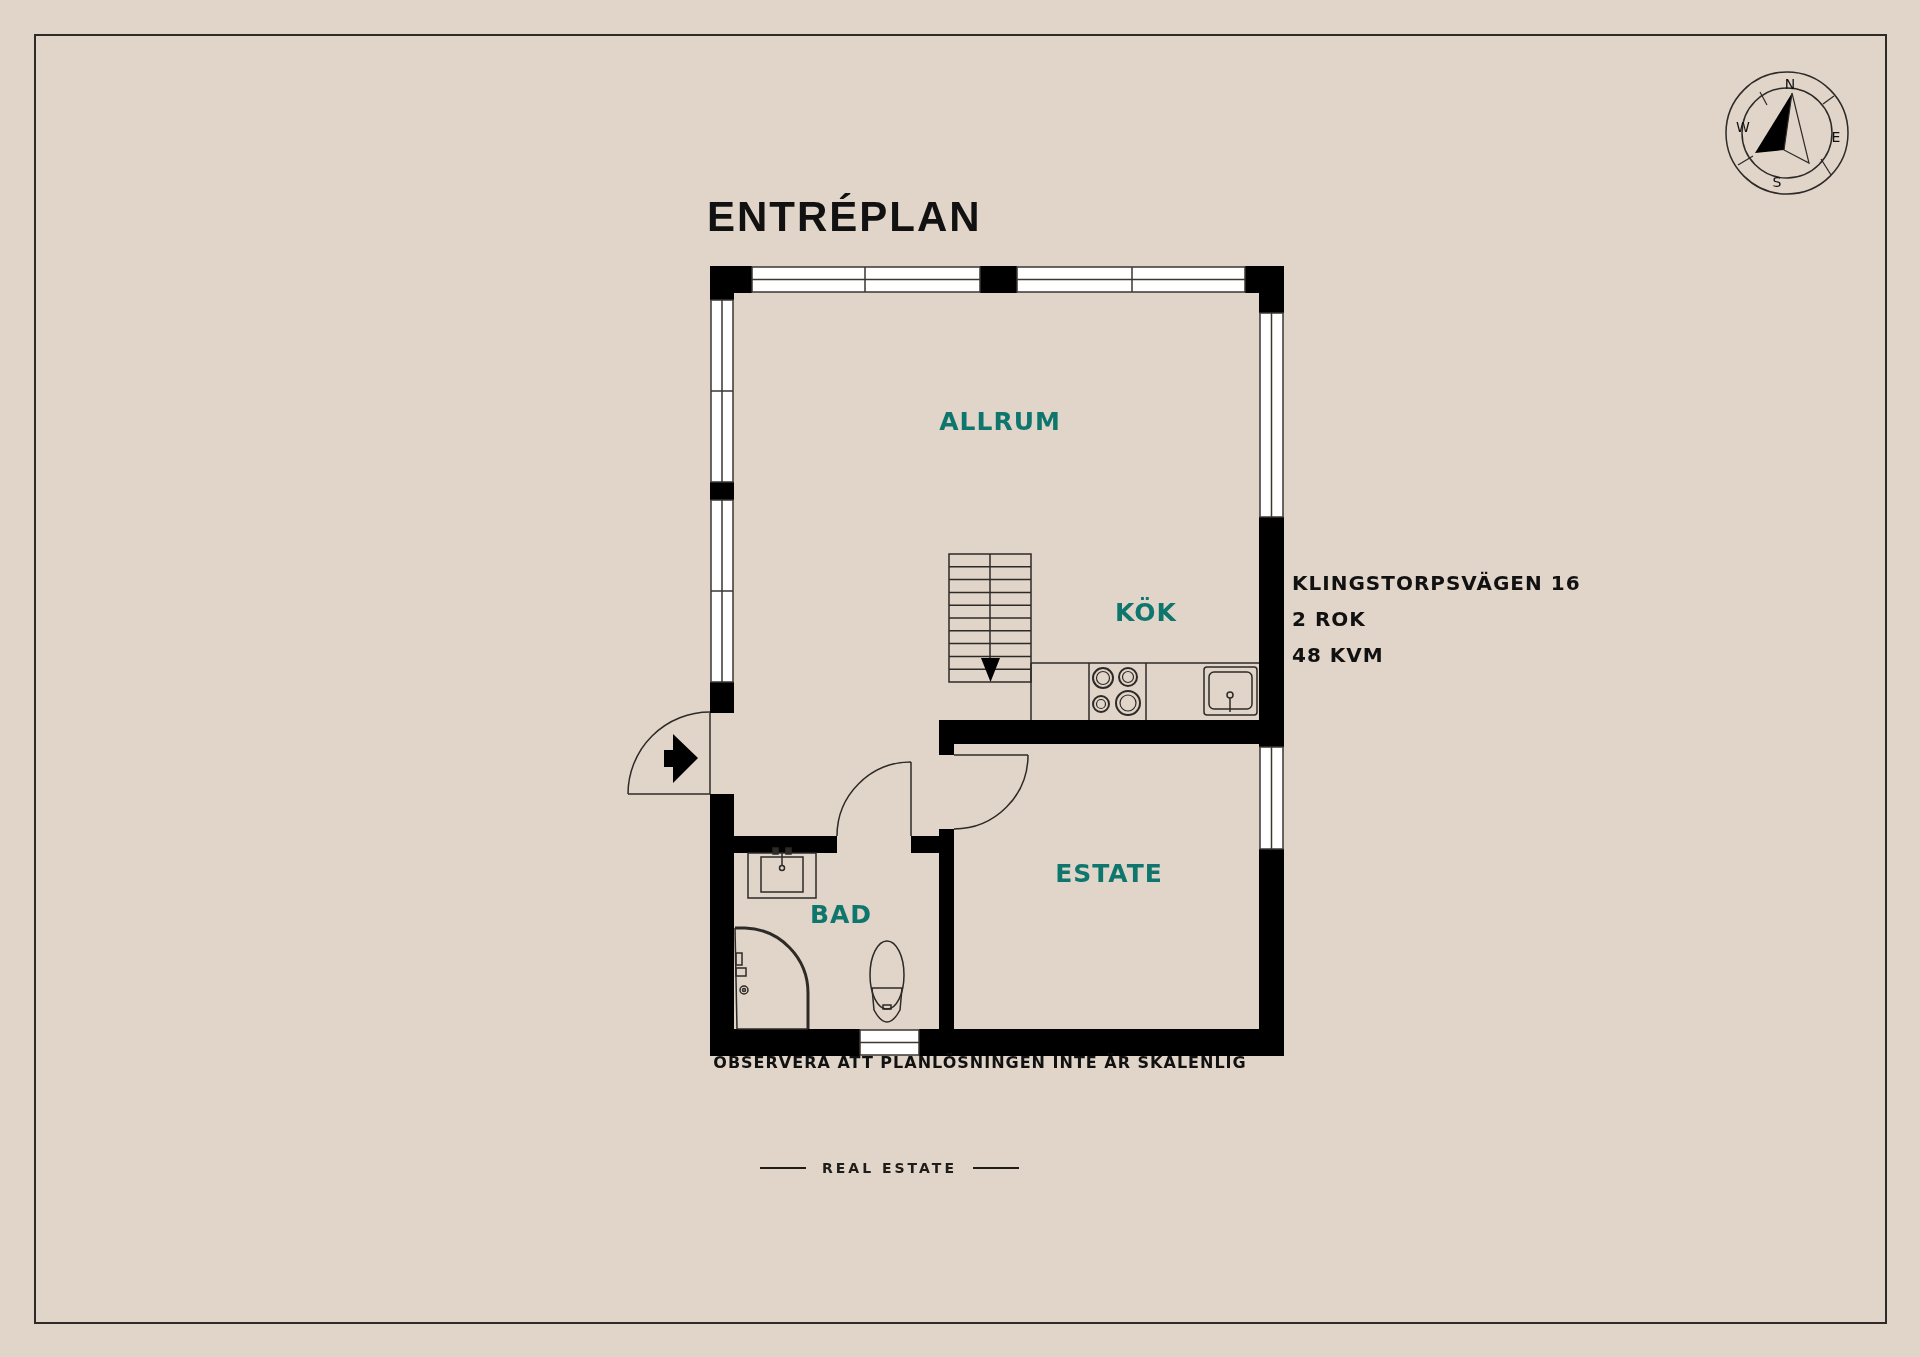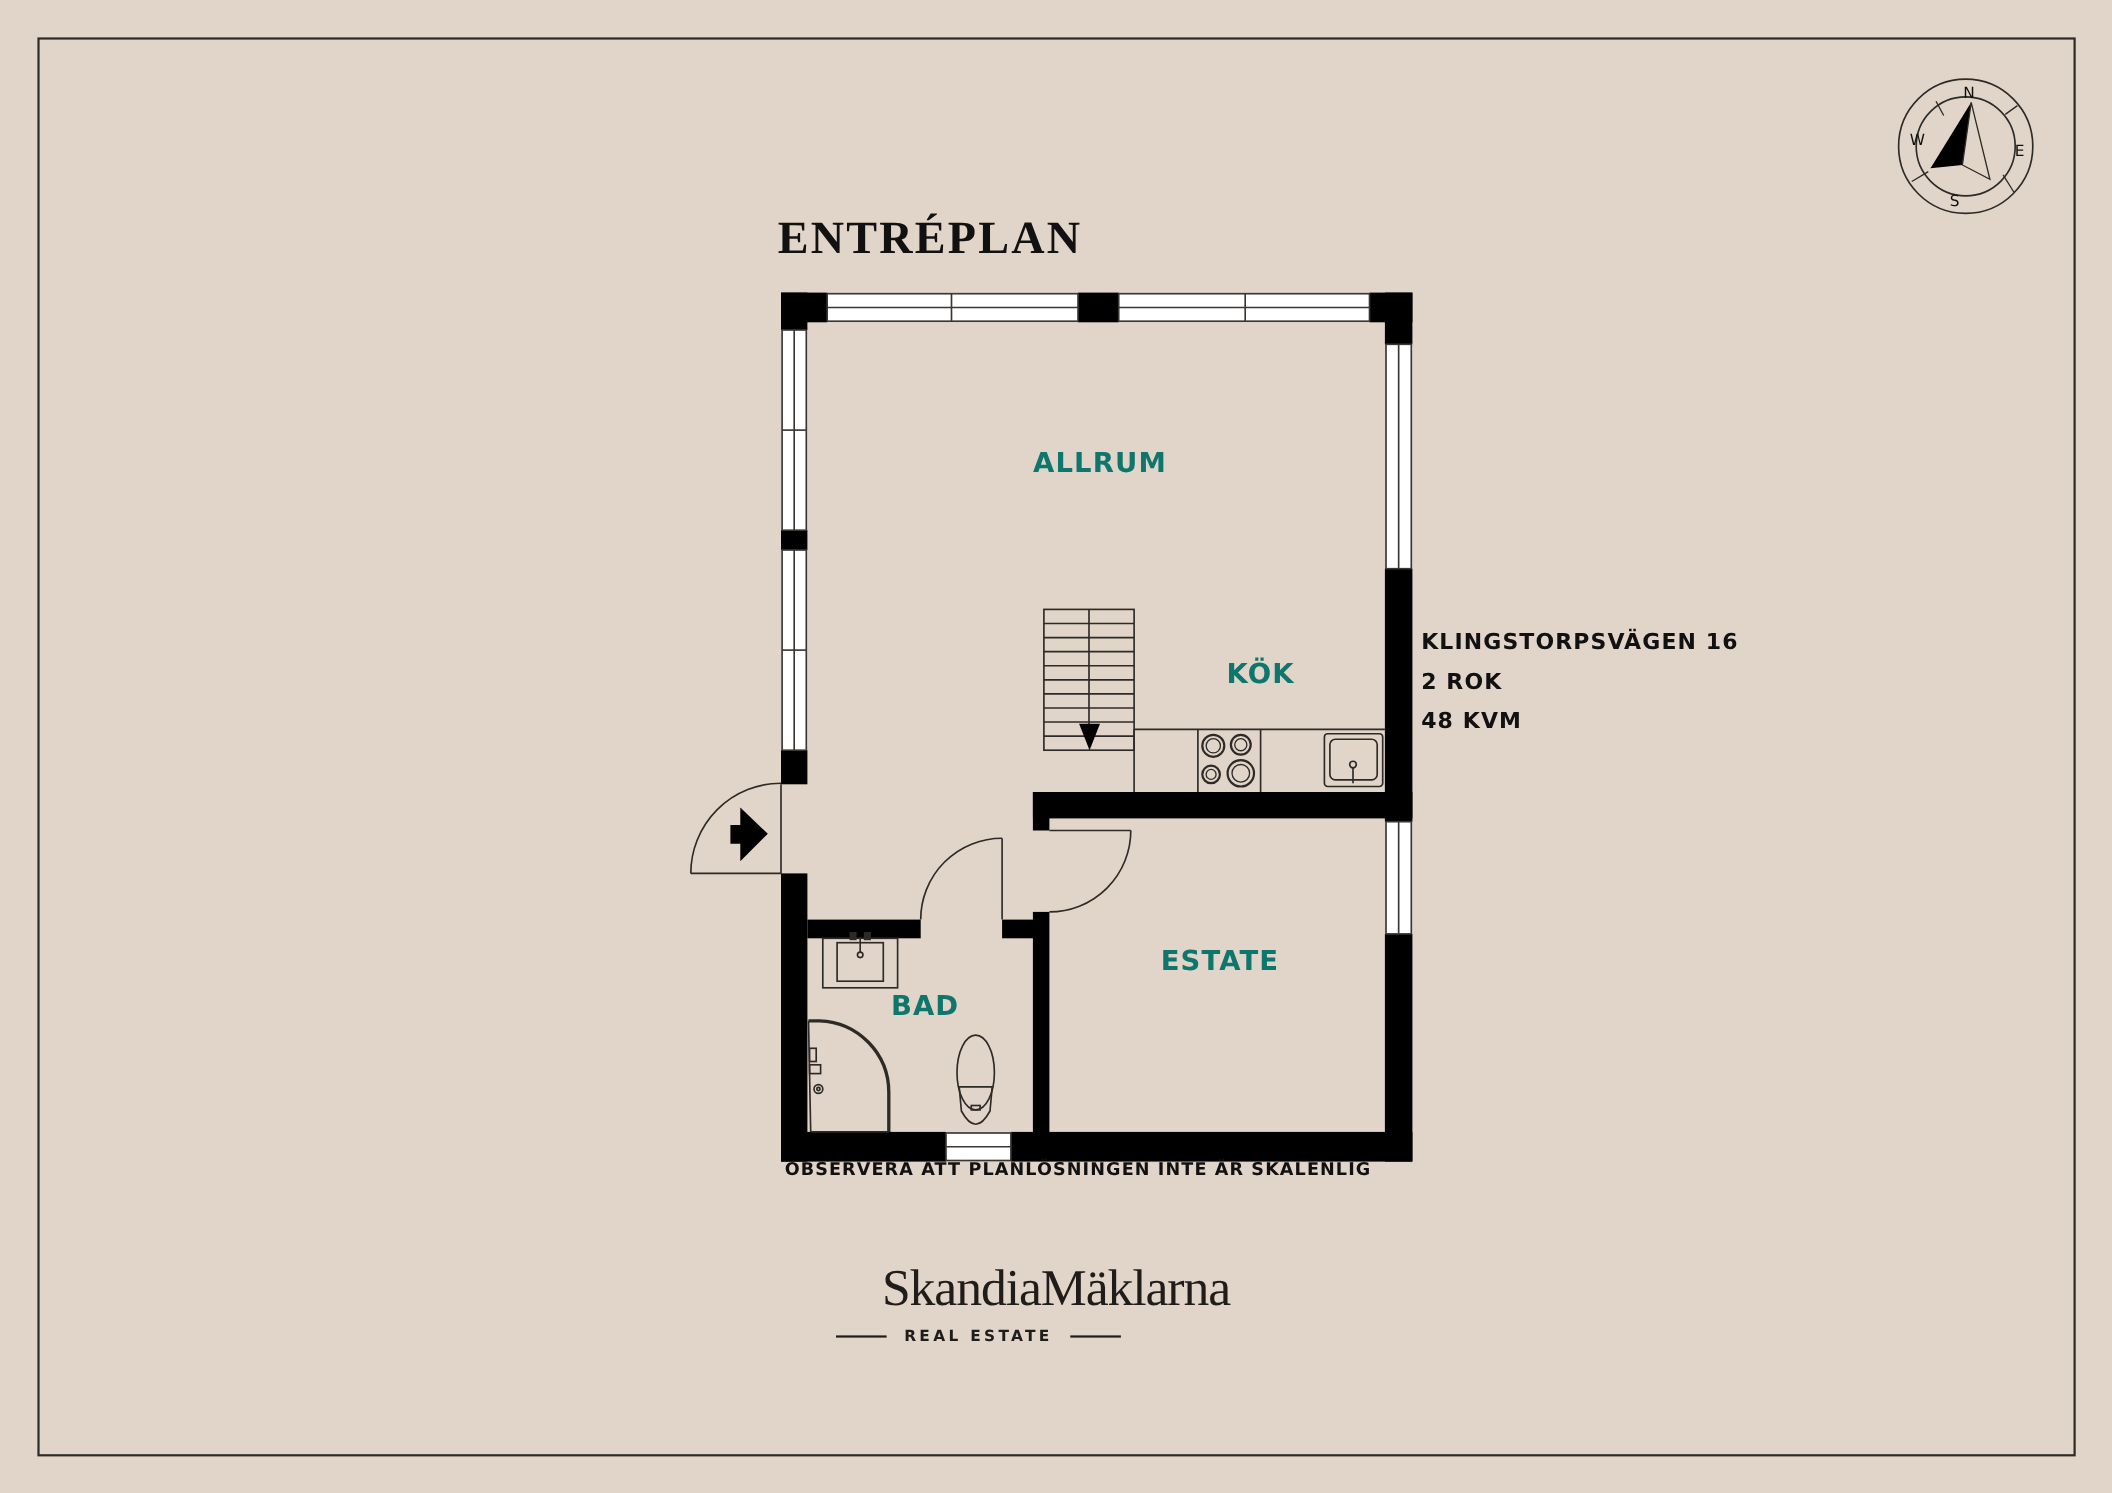--- a/index.html
+++ b/index.html
@@ -13,21 +13,21 @@
     }
     .frame {
       position: absolute; left: 34px; top: 34px;
       width: 1853px; height: 1290px;
       border: 2px solid #2d2a27;
       box-sizing: border-box;
     }
     svg.plan { position: absolute; left: 0; top: 0; }
     .title {
       position: absolute; left: 707px; top: 196px;
-      font-family: Liberation Serif, serif; font-weight: bold;
+      font-family: Liberation Sans, sans-serif; font-weight: bold;
       font-size: 42px; letter-spacing: 2px; line-height: 1;
       color: #111;
     }
     .room-label {
       position: absolute; font-family: "DejaVu Sans", sans-serif; font-weight: bold;
       font-size: 25px; letter-spacing: 1px; line-height: 1;
       transform: translate(-50%, -50%); white-space: nowrap; color: #0f766e;
     }
     .info {
       position: absolute; left: 1292px; top: 551px;
@@ -220,19 +220,18 @@
 
 <div class="info">
   <div>KLINGSTORPSVÄGEN 16</div>
   <div>2 ROK</div>
   <div>48 KVM</div>
 </div>
 
 <div class="note">OBSERVERA ATT PLANLÖSNINGEN INTE ÄR SKALENLIG</div>
 
 <div class="logo">
-  <div class="logo-name">SkandiaMäklarna</div>
   <div class="logo-sub">
     <span class="rule"></span>
     <span>REAL ESTATE</span>
     <span class="rule"></span>
   </div>
 </div>
 
 </body></html>

